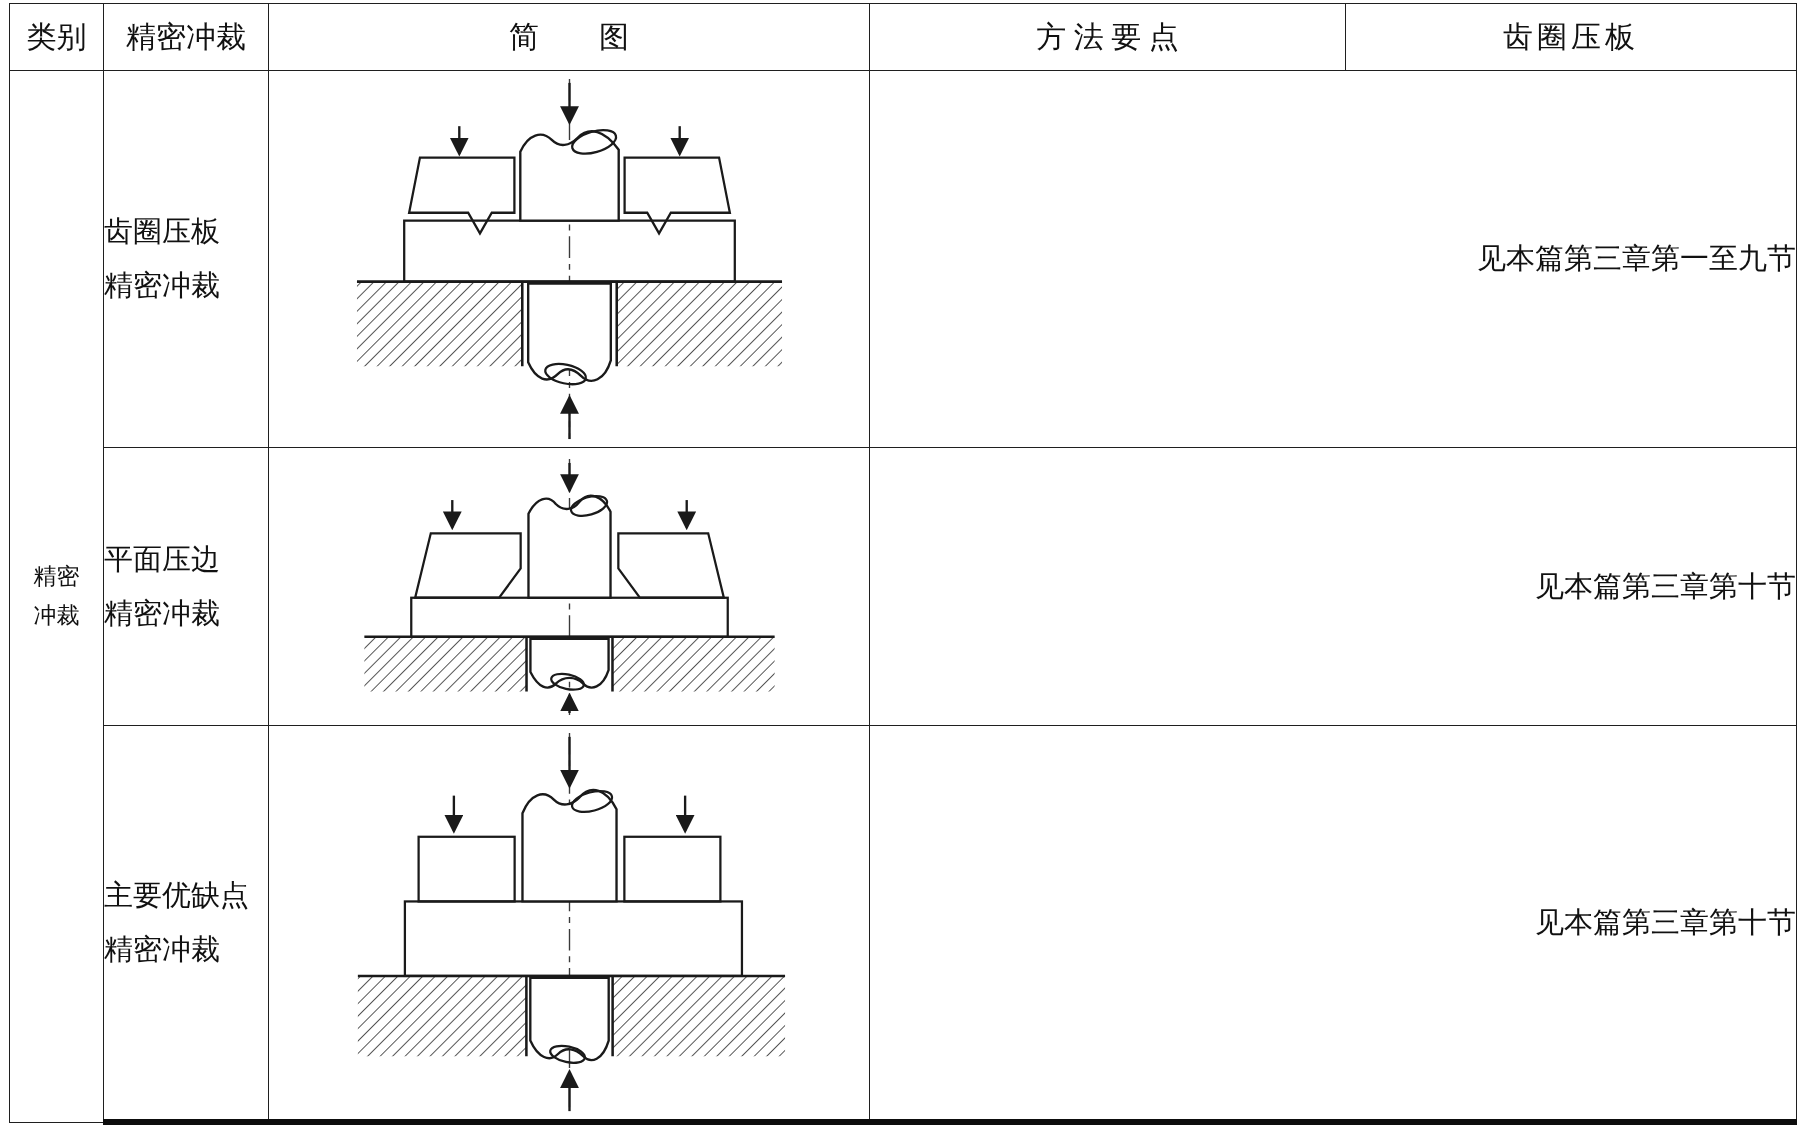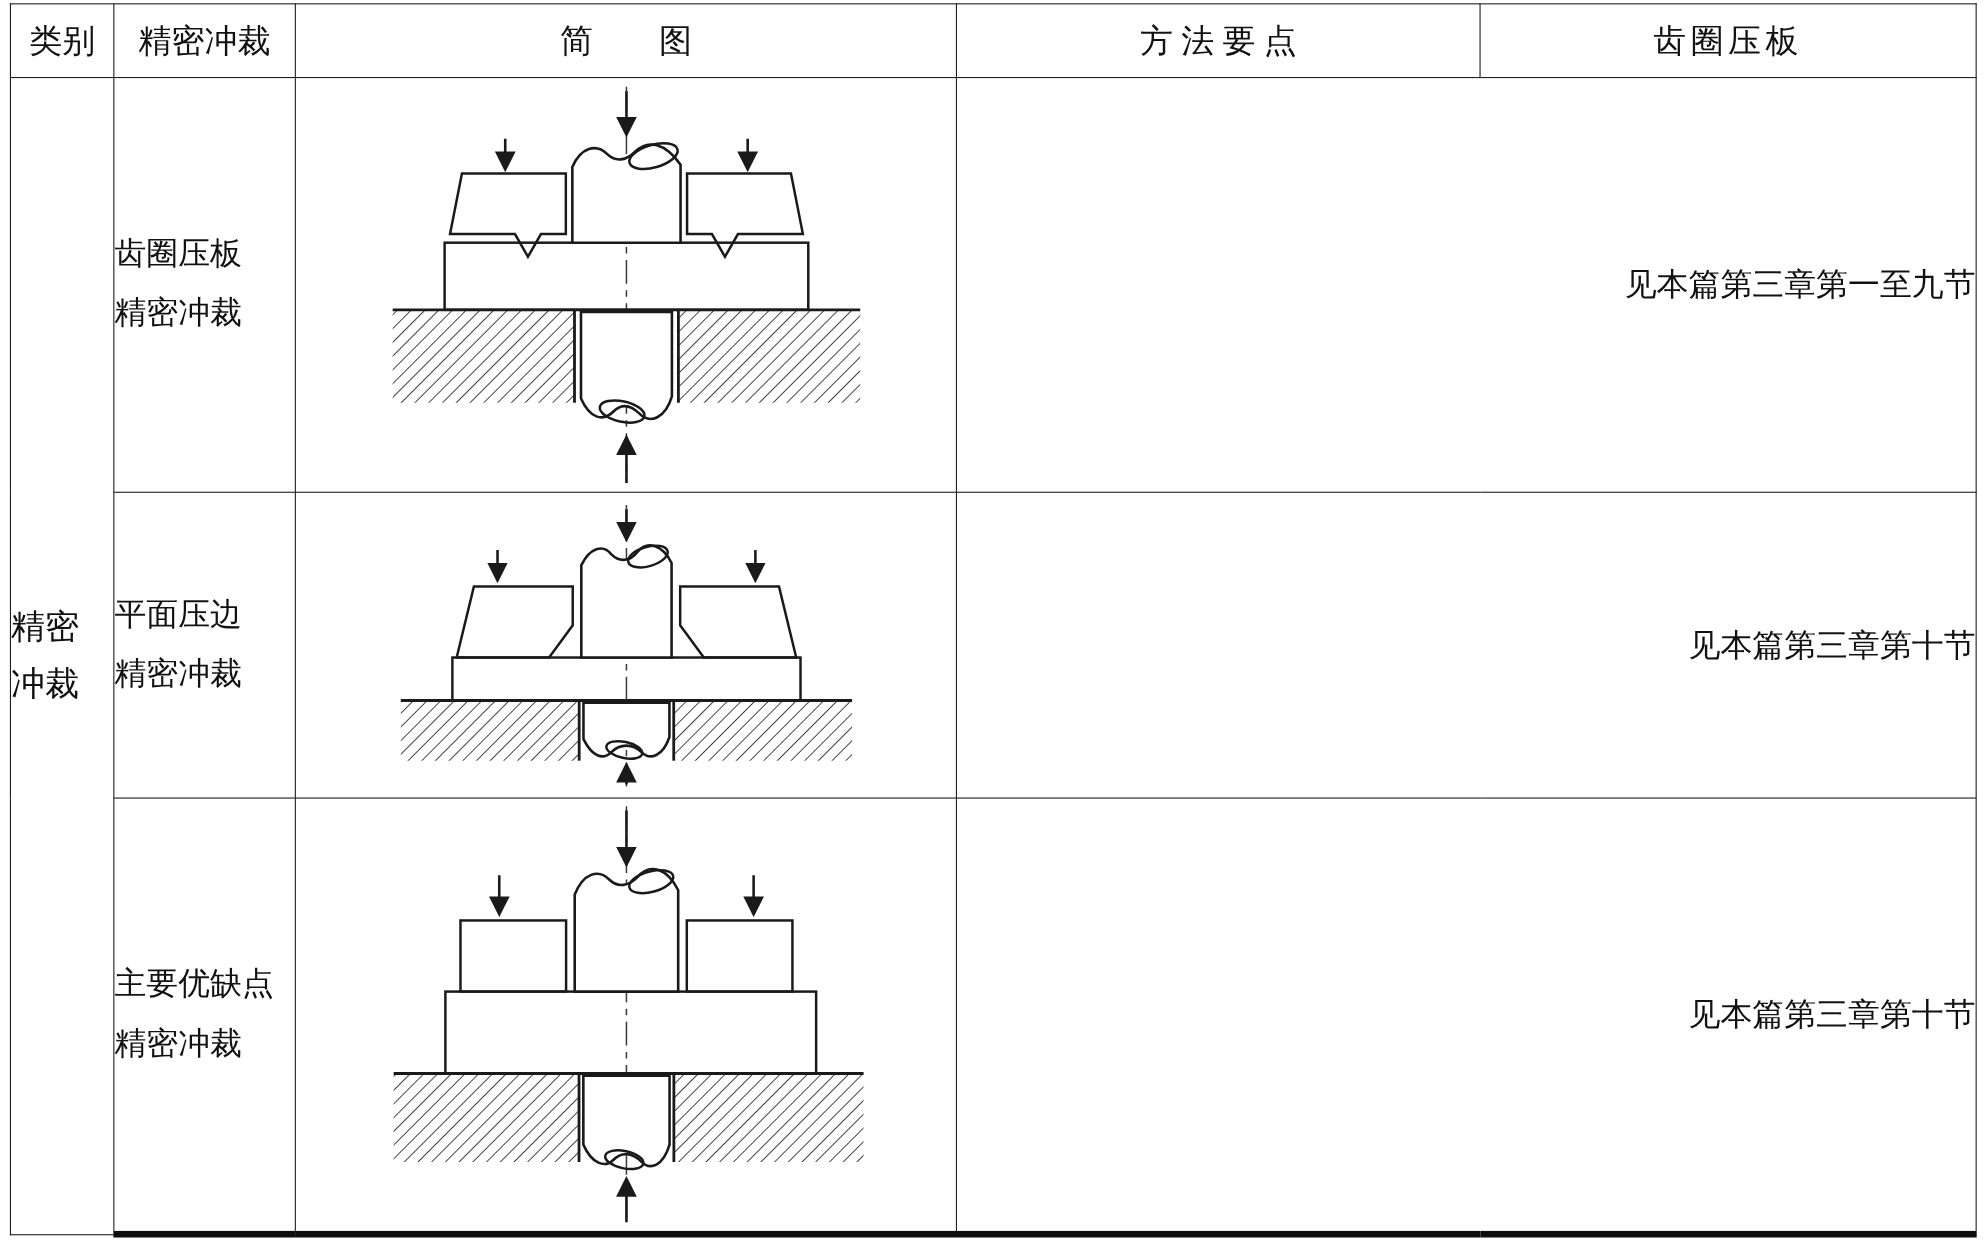--- a/index.html
+++ b/index.html
@@ -5,21 +5,21 @@
   html,body{margin:0;padding:0;background:#fff;}
   .page{
     width:1805px;height:1131px;background:#ffffff;overflow:hidden;
     font-family:"Liberation Serif","DejaVu Serif",serif;color:#111;
   }
   table.proc{border-collapse:collapse;table-layout:fixed;margin:3px 0 16px 9px;}
   .proc th,.proc td{border:1.7px solid #1f1f1f;padding:0;font-weight:normal;vertical-align:middle;}
   .proc tr.last td{border-bottom:6px solid #0d0d0d;}
   tr.hdr th{height:66px;font-size:30px;text-align:center;}
   .pros-h{letter-spacing:4px;}
-  td.cat{font-size:31px;line-height:1.7;text-align:left;}
+  td.cat{font-size:23px;line-height:1.7;text-align:center;}
   td.pname{font-size:29px;line-height:1.85;text-align:left;}
   td.method{font-size:29px;padding-left:62px;text-align:right;}
   td.sch{text-align:center;}
   tr.r1 td.sch{height:376px;}
   tr.r2 td.sch{height:277px;}
   tr.r3 td.sch{height:393px;}
   svg{display:block;margin:0 auto;}
   svg .ol{fill:#ffffff;stroke:#1a1a1a;stroke-width:2.4;}
   svg .st{fill:none;stroke:#1a1a1a;stroke-width:2.3;}
   svg .ln{stroke:#1a1a1a;stroke-width:2.6;}

